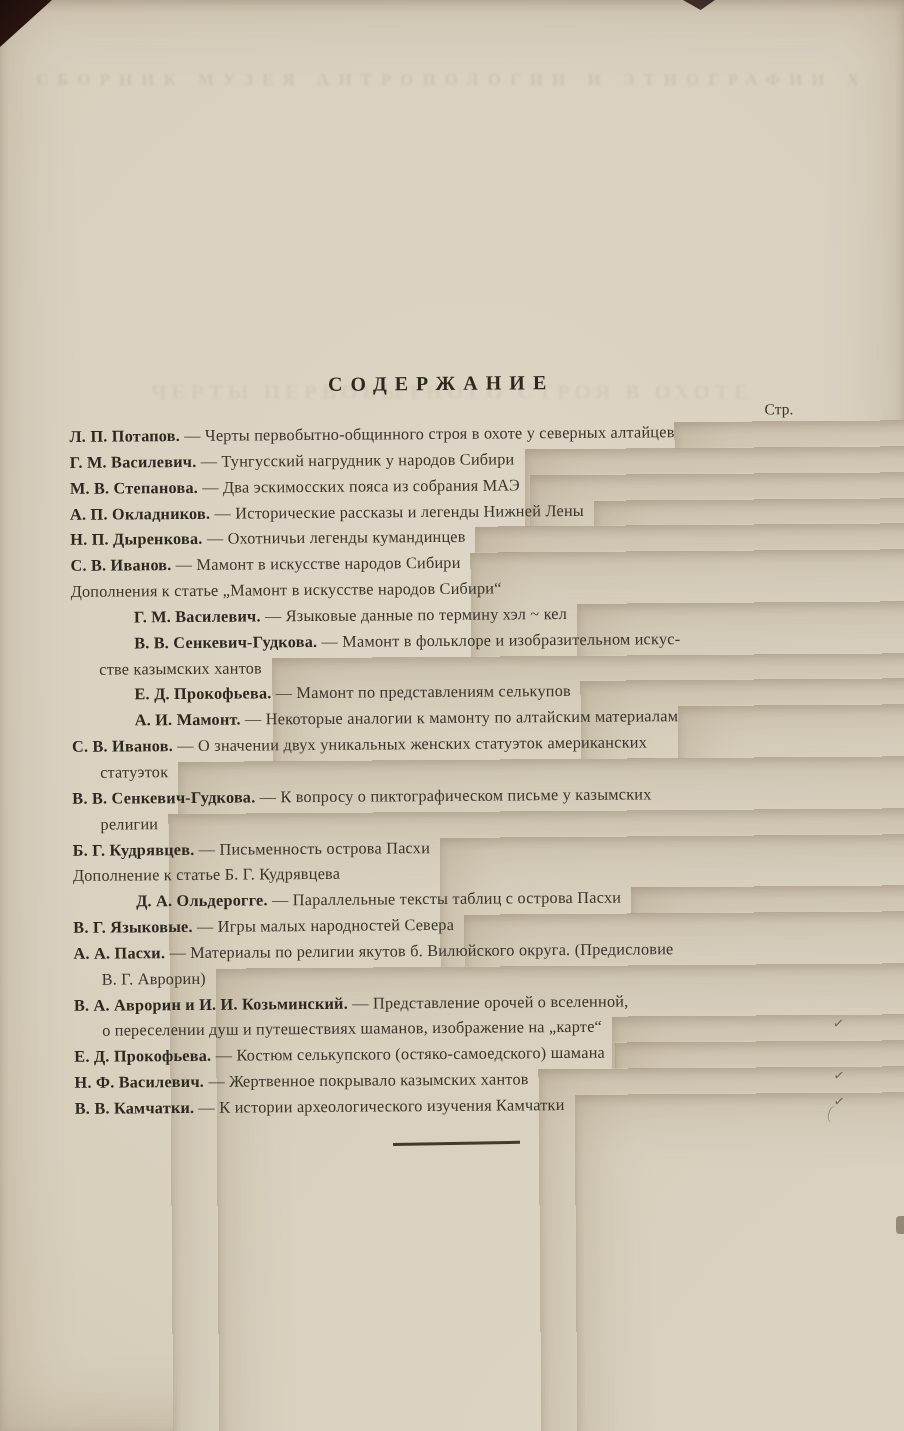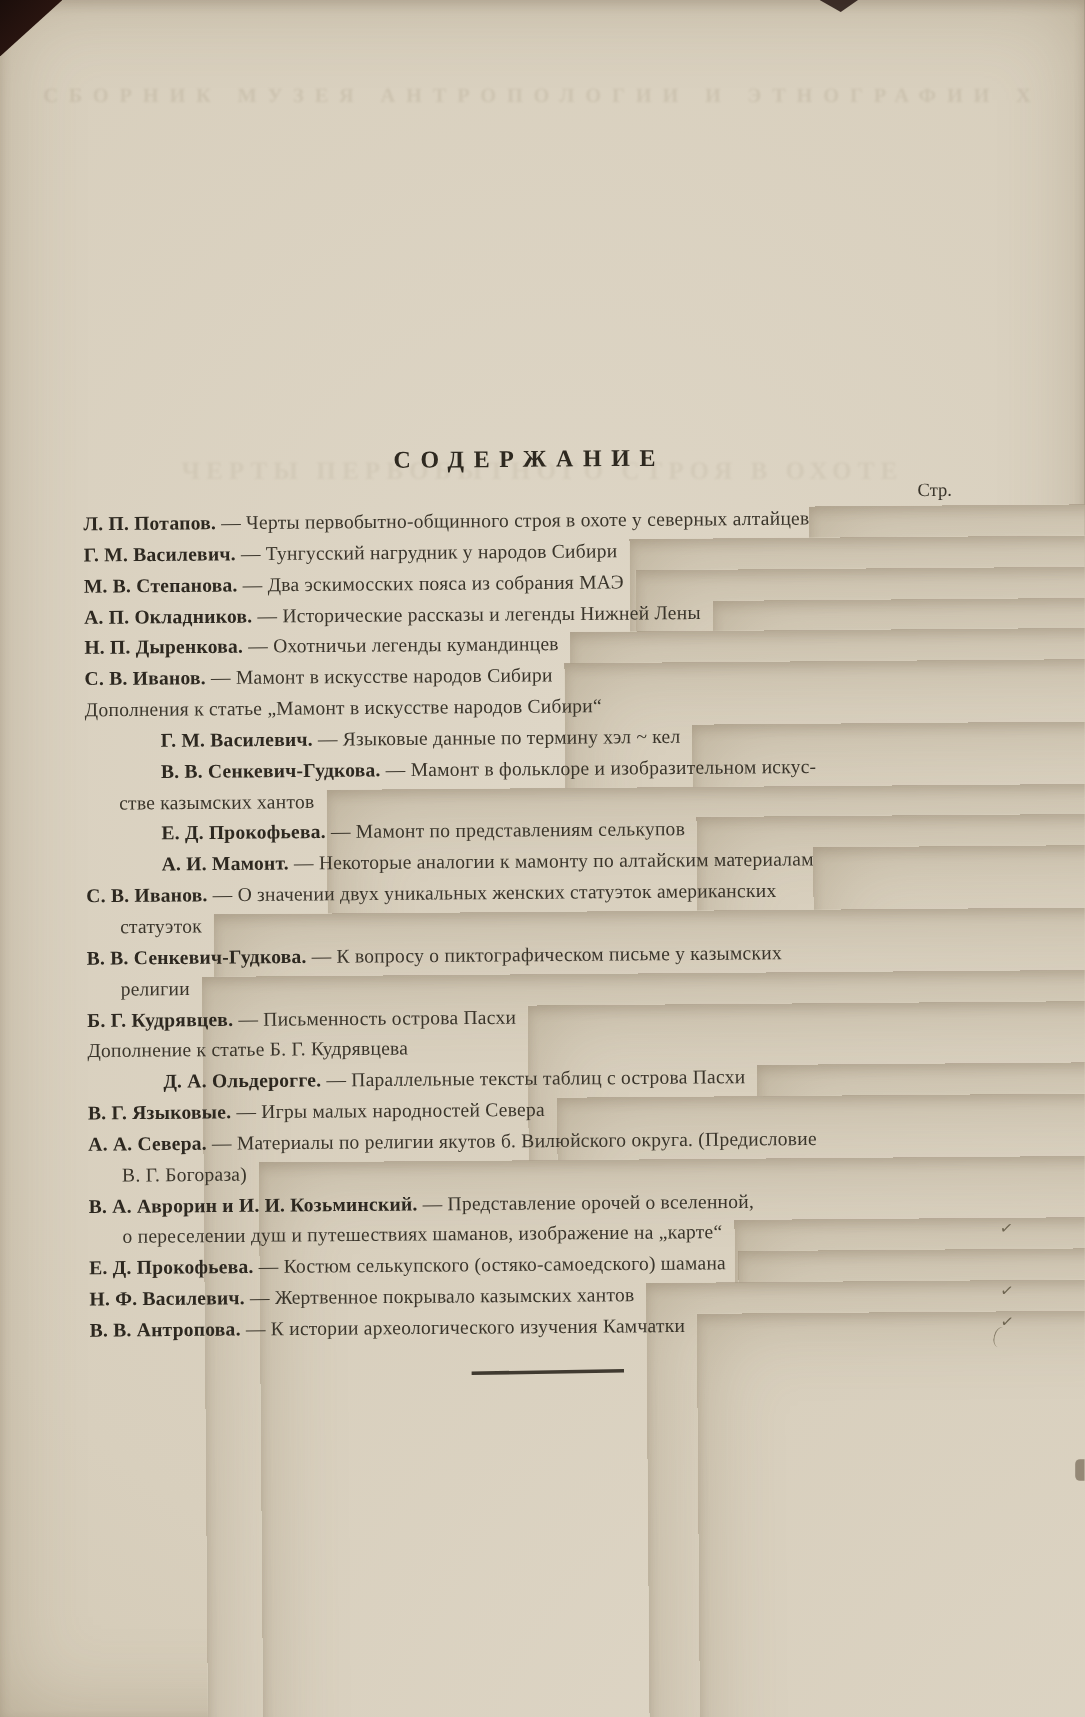--- a/index.html
+++ b/index.html
@@ -115,27 +115,27 @@
         <div class="row ind1"><span class="author">Е. Д. Прокофьева.</span><span class="txt"> — Мамонт по представлениям селькупов</span><span class="leader">. . . . . . . . . . . . . . . . . . . . . . . . . . . . . . . . . . . . . . . . . . . . . . . . . . . . . . . . . . . . . . . . . . . . . . . .</span><span class="page">159</span></div>
         <div class="row ind1"><span class="author">А. И. Мамонт.</span><span class="txt"> — Некоторые аналогии к мамонту по алтайским материалам</span><span class="spacer"></span><span class="page">160</span></div>
         <div class="row"><span class="author">С. В. Иванов.</span><span class="txt"> — О значении двух уникальных женских статуэток американских</span><span class="spacer"></span></div>
         <div class="row ind2"><span class="txt">статуэток</span><span class="leader">. . . . . . . . . . . . . . . . . . . . . . . . . . . . . . . . . . . . . . . . . . . . . . . . . . . . . . . . . . . . . . . . . . . . . . . .</span><span class="page">162</span></div>
         <div class="row"><span class="author">В. В. Сенкевич-Гудкова.</span><span class="txt"> — К вопросу о пиктографическом письме у казымских</span><span class="spacer"></span></div>
         <div class="row ind2"><span class="txt">религии</span><span class="leader">. . . . . . . . . . . . . . . . . . . . . . . . . . . . . . . . . . . . . . . . . . . . . . . . . . . . . . . . . . . . . . . . . . . . . . . .</span><span class="page">171</span></div>
         <div class="row"><span class="author">Б. Г. Кудрявцев.</span><span class="txt"> — Письменность острова Пасхи</span><span class="leader">. . . . . . . . . . . . . . . . . . . . . . . . . . . . . . . . . . . . . . . . . . . . . . . . . . . . . . . . . . . . . . . . . . . . . . . .</span><span class="page">175</span></div>
         <div class="row"><span class="txt">Дополнение к статье Б. Г. Кудрявцева</span><span class="spacer"></span></div>
         <div class="row ind1"><span class="author">Д. А. Ольдерогге.</span><span class="txt"> — Параллельные тексты таблиц с острова Пасхи</span><span class="leader">. . . . . . . . . . . . . . . . . . . . . . . . . . . . . . . . . . . . . . . . . . . . . . . . . . . . . . . . . . . . . . . . . . . . . . . .</span><span class="page">222</span></div>
         <div class="row"><span class="author">В. Г. Языковые.</span><span class="txt"> — Игры малых народностей Севера</span><span class="leader">. . . . . . . . . . . . . . . . . . . . . . . . . . . . . . . . . . . . . . . . . . . . . . . . . . . . . . . . . . . . . . . . . . . . . . . .</span><span class="page">237</span></div>
-        <div class="row"><span class="author">А. А. Севера.</span><span class="txt"> — Материалы по религии якутов б. Вилюйского округа. (Предисловие</span><span class="spacer"></span></div>
-        <div class="row ind2"><span class="txt">В. Г. Богораза)</span><span class="leader">. . . . . . . . . . . . . . . . . . . . . . . . . . . . . . . . . . . . . . . . . . . . . . . . . . . . . . . . . . . . . . . . . . . . . . . .</span><span class="page">255</span></div>
+        <div class="row"><span class="author">А. А. Пасхи.</span><span class="txt"> — Материалы по религии якутов б. Вилюйского округа. (Предисловие</span><span class="spacer"></span></div>
+        <div class="row ind2"><span class="txt">В. Г. Аврорин)</span><span class="leader">. . . . . . . . . . . . . . . . . . . . . . . . . . . . . . . . . . . . . . . . . . . . . . . . . . . . . . . . . . . . . . . . . . . . . . . .</span><span class="page">255</span></div>
         <div class="row"><span class="author">В. А. Аврорин и И. И. Козьминский.</span><span class="txt"> — Представление орочей о вселенной,</span><span class="spacer"></span></div>
         <div class="row ind2"><span class="txt">о переселении душ и путешествиях шаманов, изображение на „карте“</span><span class="leader">. . . . . . . . . . . . . . . . . . . . . . . . . . . . . . . . . . . . . . . . . . . . . . . . . . . . . . . . . . . . . . . . . . . . . . . .</span><span class="page">324</span><span class="mark">✓</span></div>
         <div class="row"><span class="author">Е. Д. Прокофьева.</span><span class="txt"> — Костюм селькупского (остяко-самоедского) шамана</span><span class="leader">. . . . . . . . . . . . . . . . . . . . . . . . . . . . . . . . . . . . . . . . . . . . . . . . . . . . . . . . . . . . . . . . . . . . . . . .</span><span class="page">335</span></div>
         <div class="row"><span class="author">Н. Ф. Василевич.</span><span class="txt"> — Жертвенное покрывало казымских хантов</span><span class="leader">. . . . . . . . . . . . . . . . . . . . . . . . . . . . . . . . . . . . . . . . . . . . . . . . . . . . . . . . . . . . . . . . . . . . . . . .</span><span class="page">376</span><span class="mark">✓</span></div>
-        <div class="row"><span class="author">В. В. Антропова.</span><span class="txt"> — К истории археологического изучения Камчатки</span><span class="leader">. . . . . . . . . . . . . . . . . . . . . . . . . . . . . . . . . . . . . . . . . . . . . . . . . . . . . . . . . . . . . . . . . . . . . . . .</span><span class="page">380</span><span class="mark">✓</span></div>
+        <div class="row"><span class="author">В. В. Камчатки.</span><span class="txt"> — К истории археологического изучения Камчатки</span><span class="leader">. . . . . . . . . . . . . . . . . . . . . . . . . . . . . . . . . . . . . . . . . . . . . . . . . . . . . . . . . . . . . . . . . . . . . . . .</span><span class="page">380</span><span class="mark">✓</span></div>
       </div>
     <div class="rule"></div>
   </div>
 
   <div class="corner-tl"></div>
   <div class="corner-tr"></div>
   <div class="edge-smudge"></div>
   <div class="pencil-paren"></div>
 
 </div>

